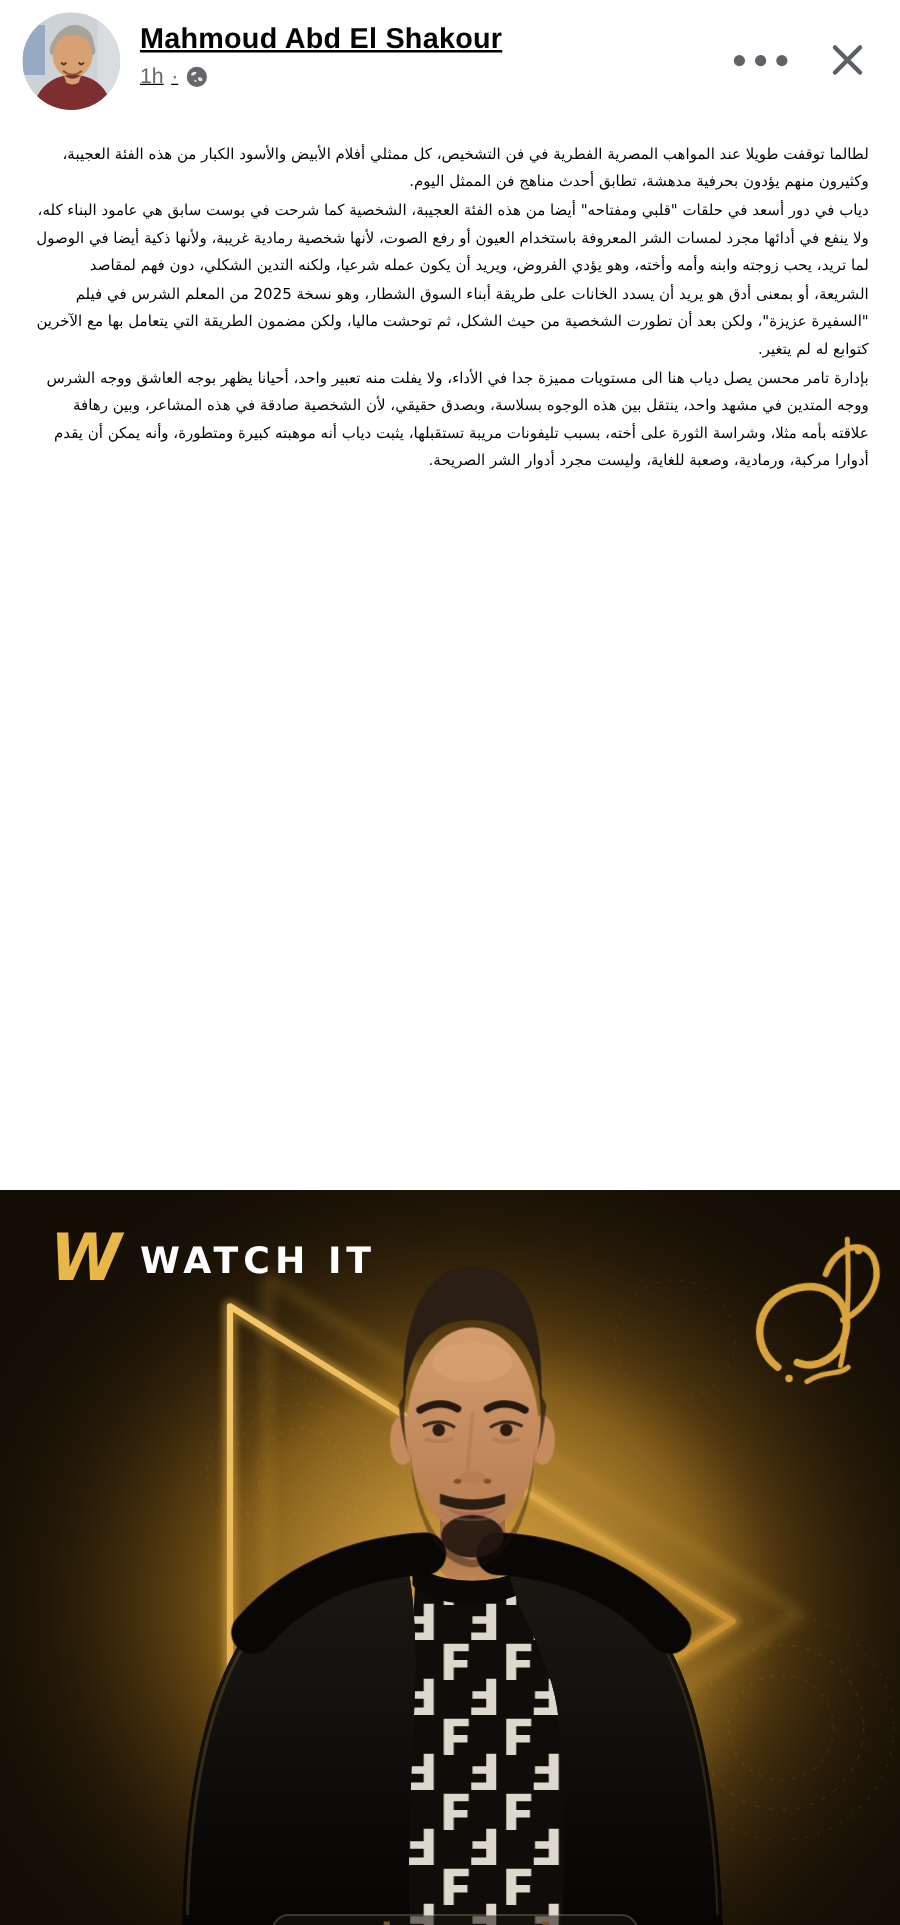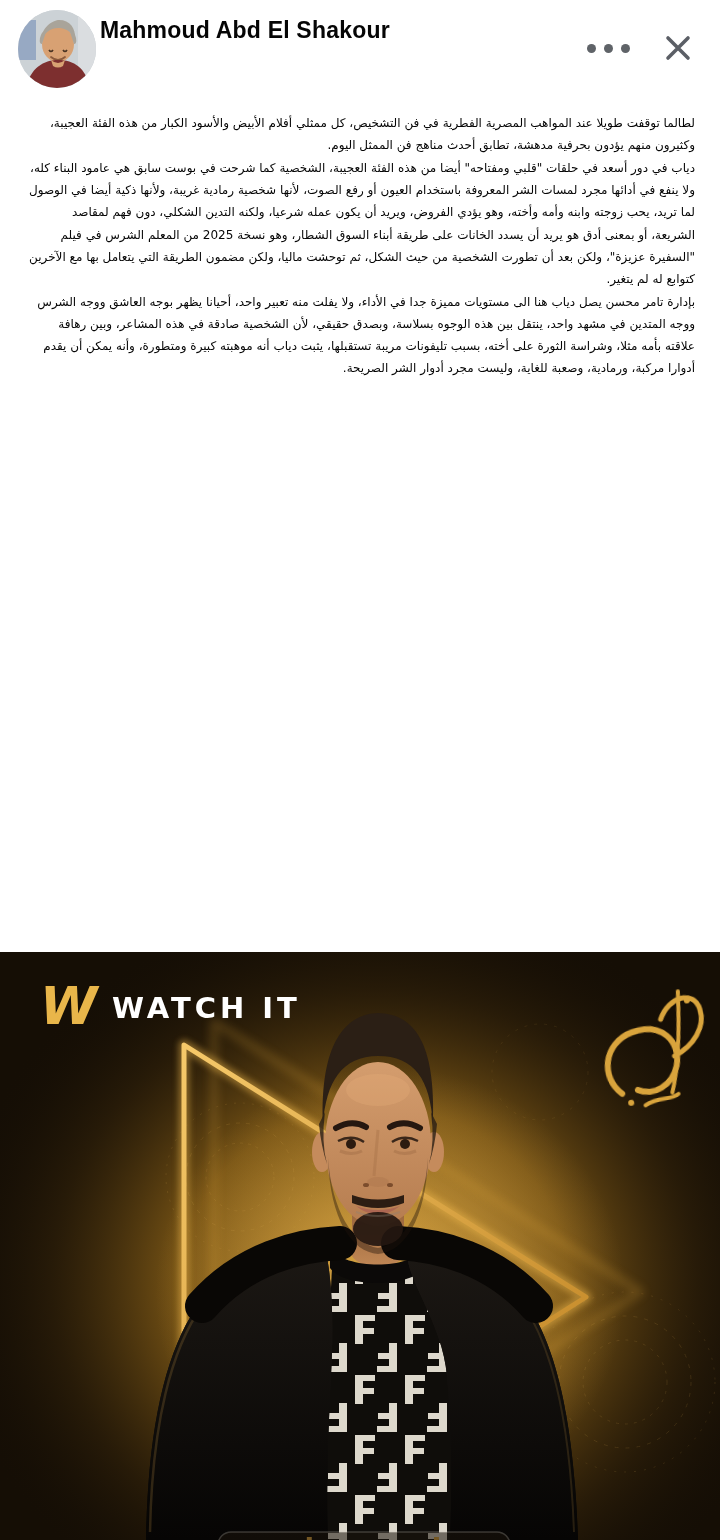--- a/index.html
+++ b/index.html
@@ -10,21 +10,21 @@
   
   .post-header{
     height:100px;box-sizing:border-box;
     display:flex;align-items:flex-start;
     padding:10px 14px 0 18px;
   }
   .avatar{
     width:78px;height:78px;border-radius:50%;overflow:hidden;flex:none;
     background:#cfd4d8;
   }
-  .header-text{flex:1;margin:7px 0 0 4px;min-width:0;}
+  .header-text{flex:1;margin:7px 0 0 16px;min-width:0;text-decoration:underline;}
   .author-name{
     font-size:23px;font-weight:bold;color:#050505;letter-spacing:.2px;
     white-space:nowrap;overflow:hidden;text-overflow:ellipsis;
   }
   .meta-row{
     margin-top:7px;display:flex;align-items:center;gap:6px;
     font-size:17px;color:#65676b;
   }
   .meta-dot{color:#65676b;}
   .header-actions{display:flex;align-items:center;gap:22px;margin:16px 6px 0 8px;flex:none;}
@@ -58,20 +58,30 @@
       <path d="M24 34 q-3 0 -2 -6 q2 -8 6 -6" fill="#a9a49a"></path>
       <path d="M56 34 q3 0 2 -6 q-2 -8 -6 -6" fill="#a9a49a"></path>
       <path d="M31 40 q2 3 4 0 M45 40 q2 3 4 0" stroke="#4a3423" stroke-width="1.6" fill="none"></path>
       <path d="M33 47 q7 6 14 0" stroke="#8a5a3c" stroke-width="1.8" fill="none" stroke-linecap="round"></path>
       <path d="M8 78 C12 58 26 50 40 50 C56 50 68 58 72 78 Z" fill="#7d2f2f"></path>
       <path d="M33 50 q7 6 14 0 l-2 6 q-5 3 -10 0 Z" fill="#d8a173"></path>
     </svg>
   </div>
   <div class="header-text">
     <div class="author-name">Mahmoud Abd El Shakour</div>
+    <div class="meta-row">
+      <span>1h</span>
+      <span class="meta-dot">·</span>
+      <svg width="17" height="17" viewBox="0 0 16 16">
+        <circle cx="8" cy="8" r="7.6" fill="#65676b"></circle>
+        <path d="M3.5 6.5 C4 4.5 6.5 3.6 7.8 4.6 C7.2 6.6 5 7.8 3.5 6.5 Z" fill="#ffffff" opacity="0.85"></path>
+        <path d="M8.8 8.6 C10.8 7.8 12.4 8.8 12.2 10.8 C10.4 12 8.6 10.8 8.8 8.6 Z" fill="#ffffff" opacity="0.85"></path>
+        <path d="M6 10.5 c1 -.8 2 -.2 1.8 1 c-1 .8 -2 .2 -1.8 -1 Z" fill="#ffffff" opacity="0.7"></path>
+      </svg>
+    </div>
   </div>
   <div class="header-actions">
     <div class="menu-dots">
       <i></i>
         <i></i>
         <i></i>
     </div>
     <div class="close-btn">
       <svg width="40" height="40" viewBox="0 0 40 40">
         <path d="M10 10 L30 30 M30 10 L10 30" stroke="#5b5f66" stroke-width="3.6" stroke-linecap="round"></path>

